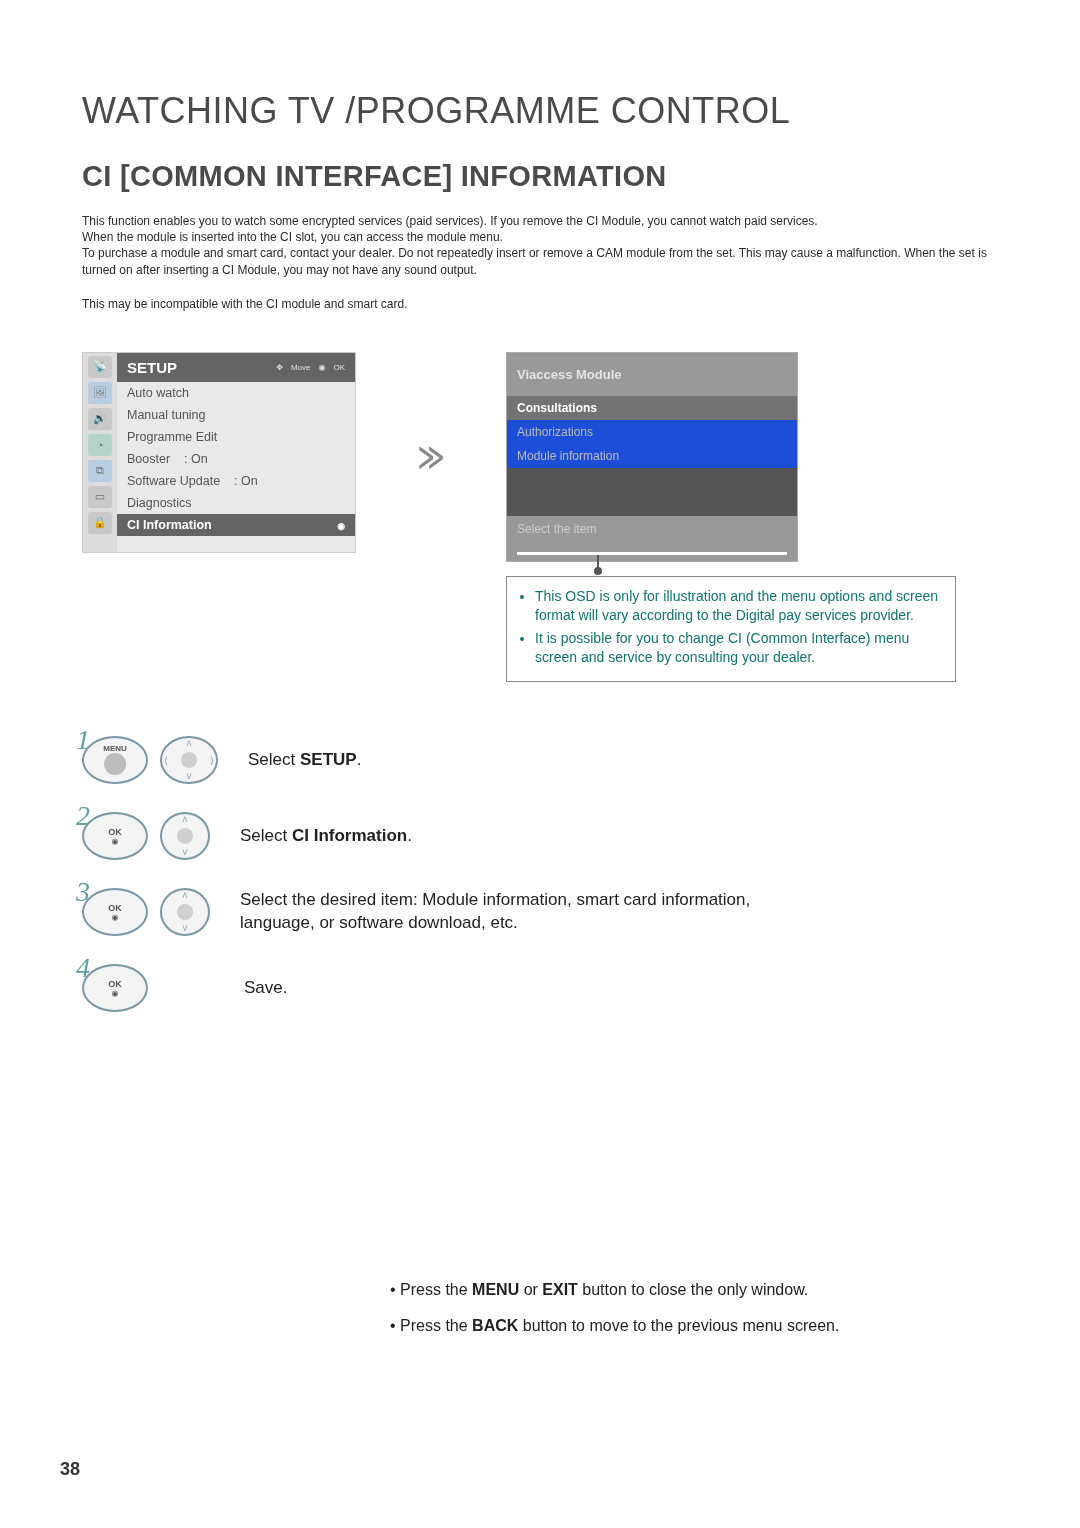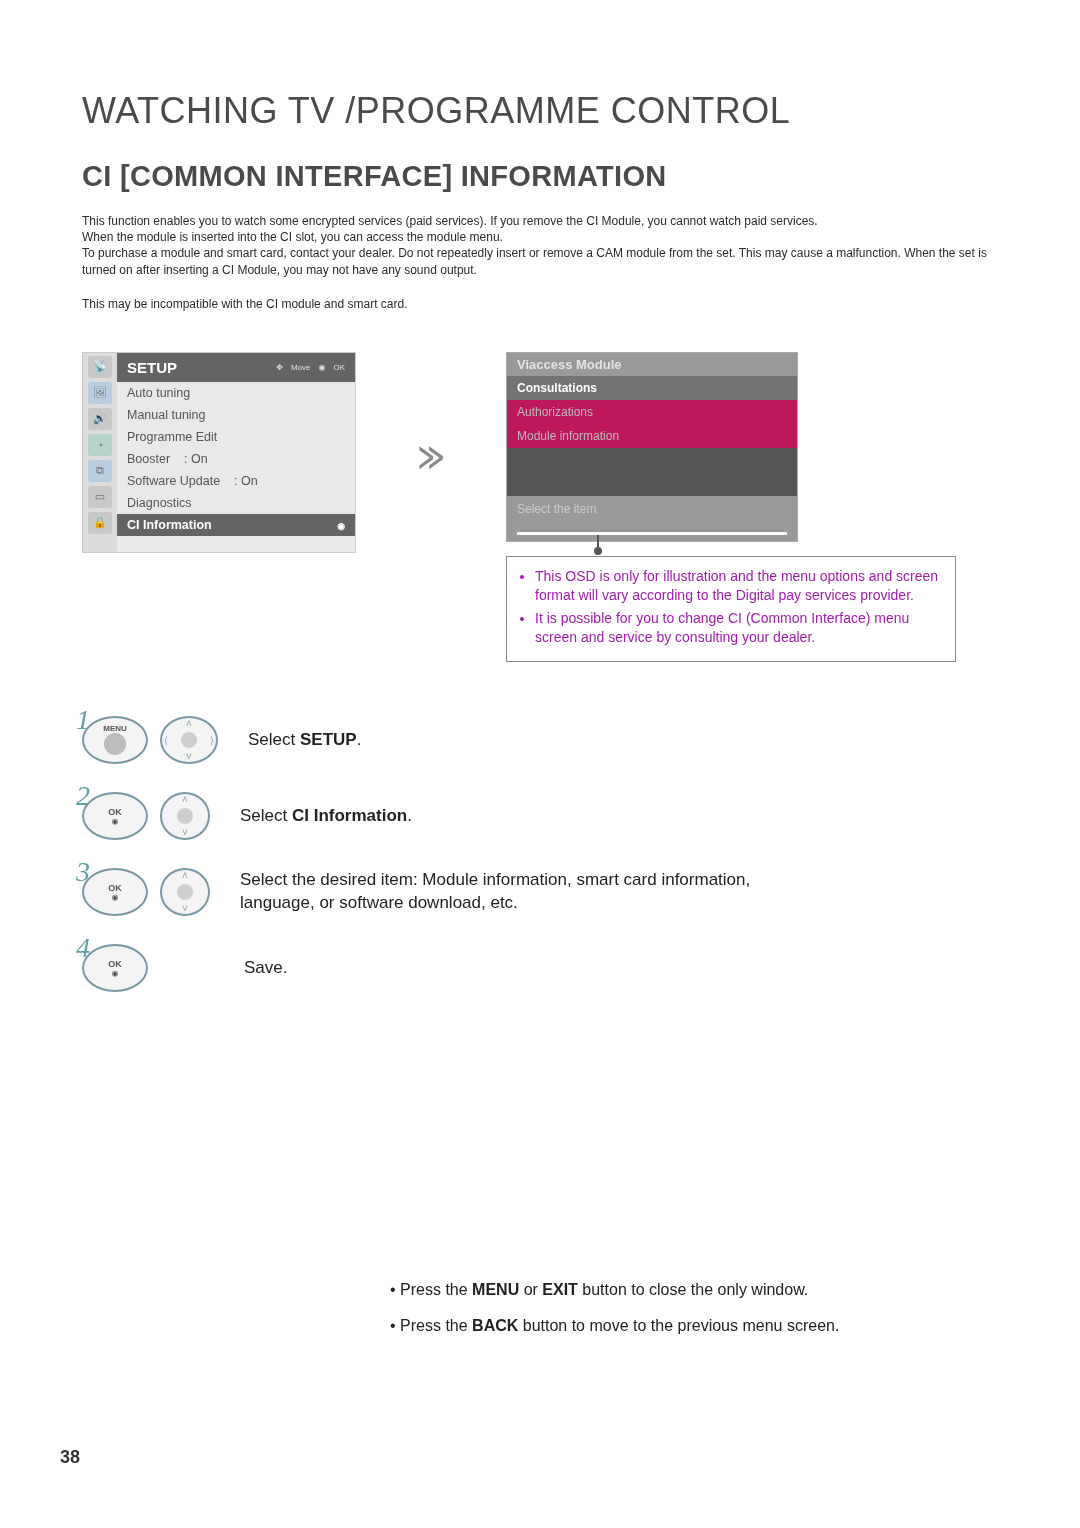--- a/index.html
+++ b/index.html
@@ -124,24 +124,24 @@
   
   .viaccess {
     border: 1px solid #aaa;
     background: #999;
     width: 290px;
   }
   .viaccess .vtitle {
     color: #e4e4e4;
     font-size: 13px;
     font-weight: 700;
-    padding: 4px 10px;
+    padding: 14px 10px;
   }
   .viaccess .vrow {
-    background: #be185d;
+    background: #1d4ed8;
     color: #bbb;
     font-size: 12px;
     padding: 5px 10px;
   }
   .viaccess .vrow.sel {
     background: #737373;
     color: #fff;
     font-weight: 700;
   }
   .viaccess .vbody {
@@ -159,21 +159,21 @@
     margin: 0 10px 6px 10px;
     position: relative;
   }
   .notes-box {
     border: 1px solid #888;
     width: 420px;
     padding: 10px 14px;
     font-size: 14px;
     line-height: 1.35;
     margin-top: 14px;
-    color: #a21caf;
+    color: #0f766e;
   }
   .notes-box ul { margin: 0; padding-left: 14px; }
   .notes-box li { margin-bottom: 4px; }
   
   .pointer {
     position: absolute;
     left: 80px;
     top: 3px;
     width: 2px;
     height: 16px;
@@ -263,21 +263,21 @@
     position: absolute;
     left: 390px;
     bottom: 175px;
     font-size: 16px;
     color: #222;
   }
   .footer-notes p { margin: 0 0 18px 0; }
   .page-num {
     position: absolute;
     left: 60px;
-    bottom: 60px;
+    bottom: 48px;
     font-size: 18px;
     font-weight: 700;
     color: #333;
   }
 </style>
 </head>
 <body>
 
 <div class="page">
 
@@ -307,21 +307,21 @@
         <div class="menu-title">
           <span>SETUP</span>
           <span class="nav-hint">
             <span>✥</span>
             <span>Move</span>
             <span>◉</span>
             <span>OK</span>
           </span>
         </div>
         <div class="menu-item">
-          <span>Auto tuning</span>
+          <span>Auto watch</span>
         </div>
         <div class="menu-item">
           <span>Manual tuning</span>
         </div>
         <div class="menu-item">
           <span>Programme Edit</span>
         </div>
         <div class="menu-item">
           <span>Booster</span>
           <span>: On</span>

